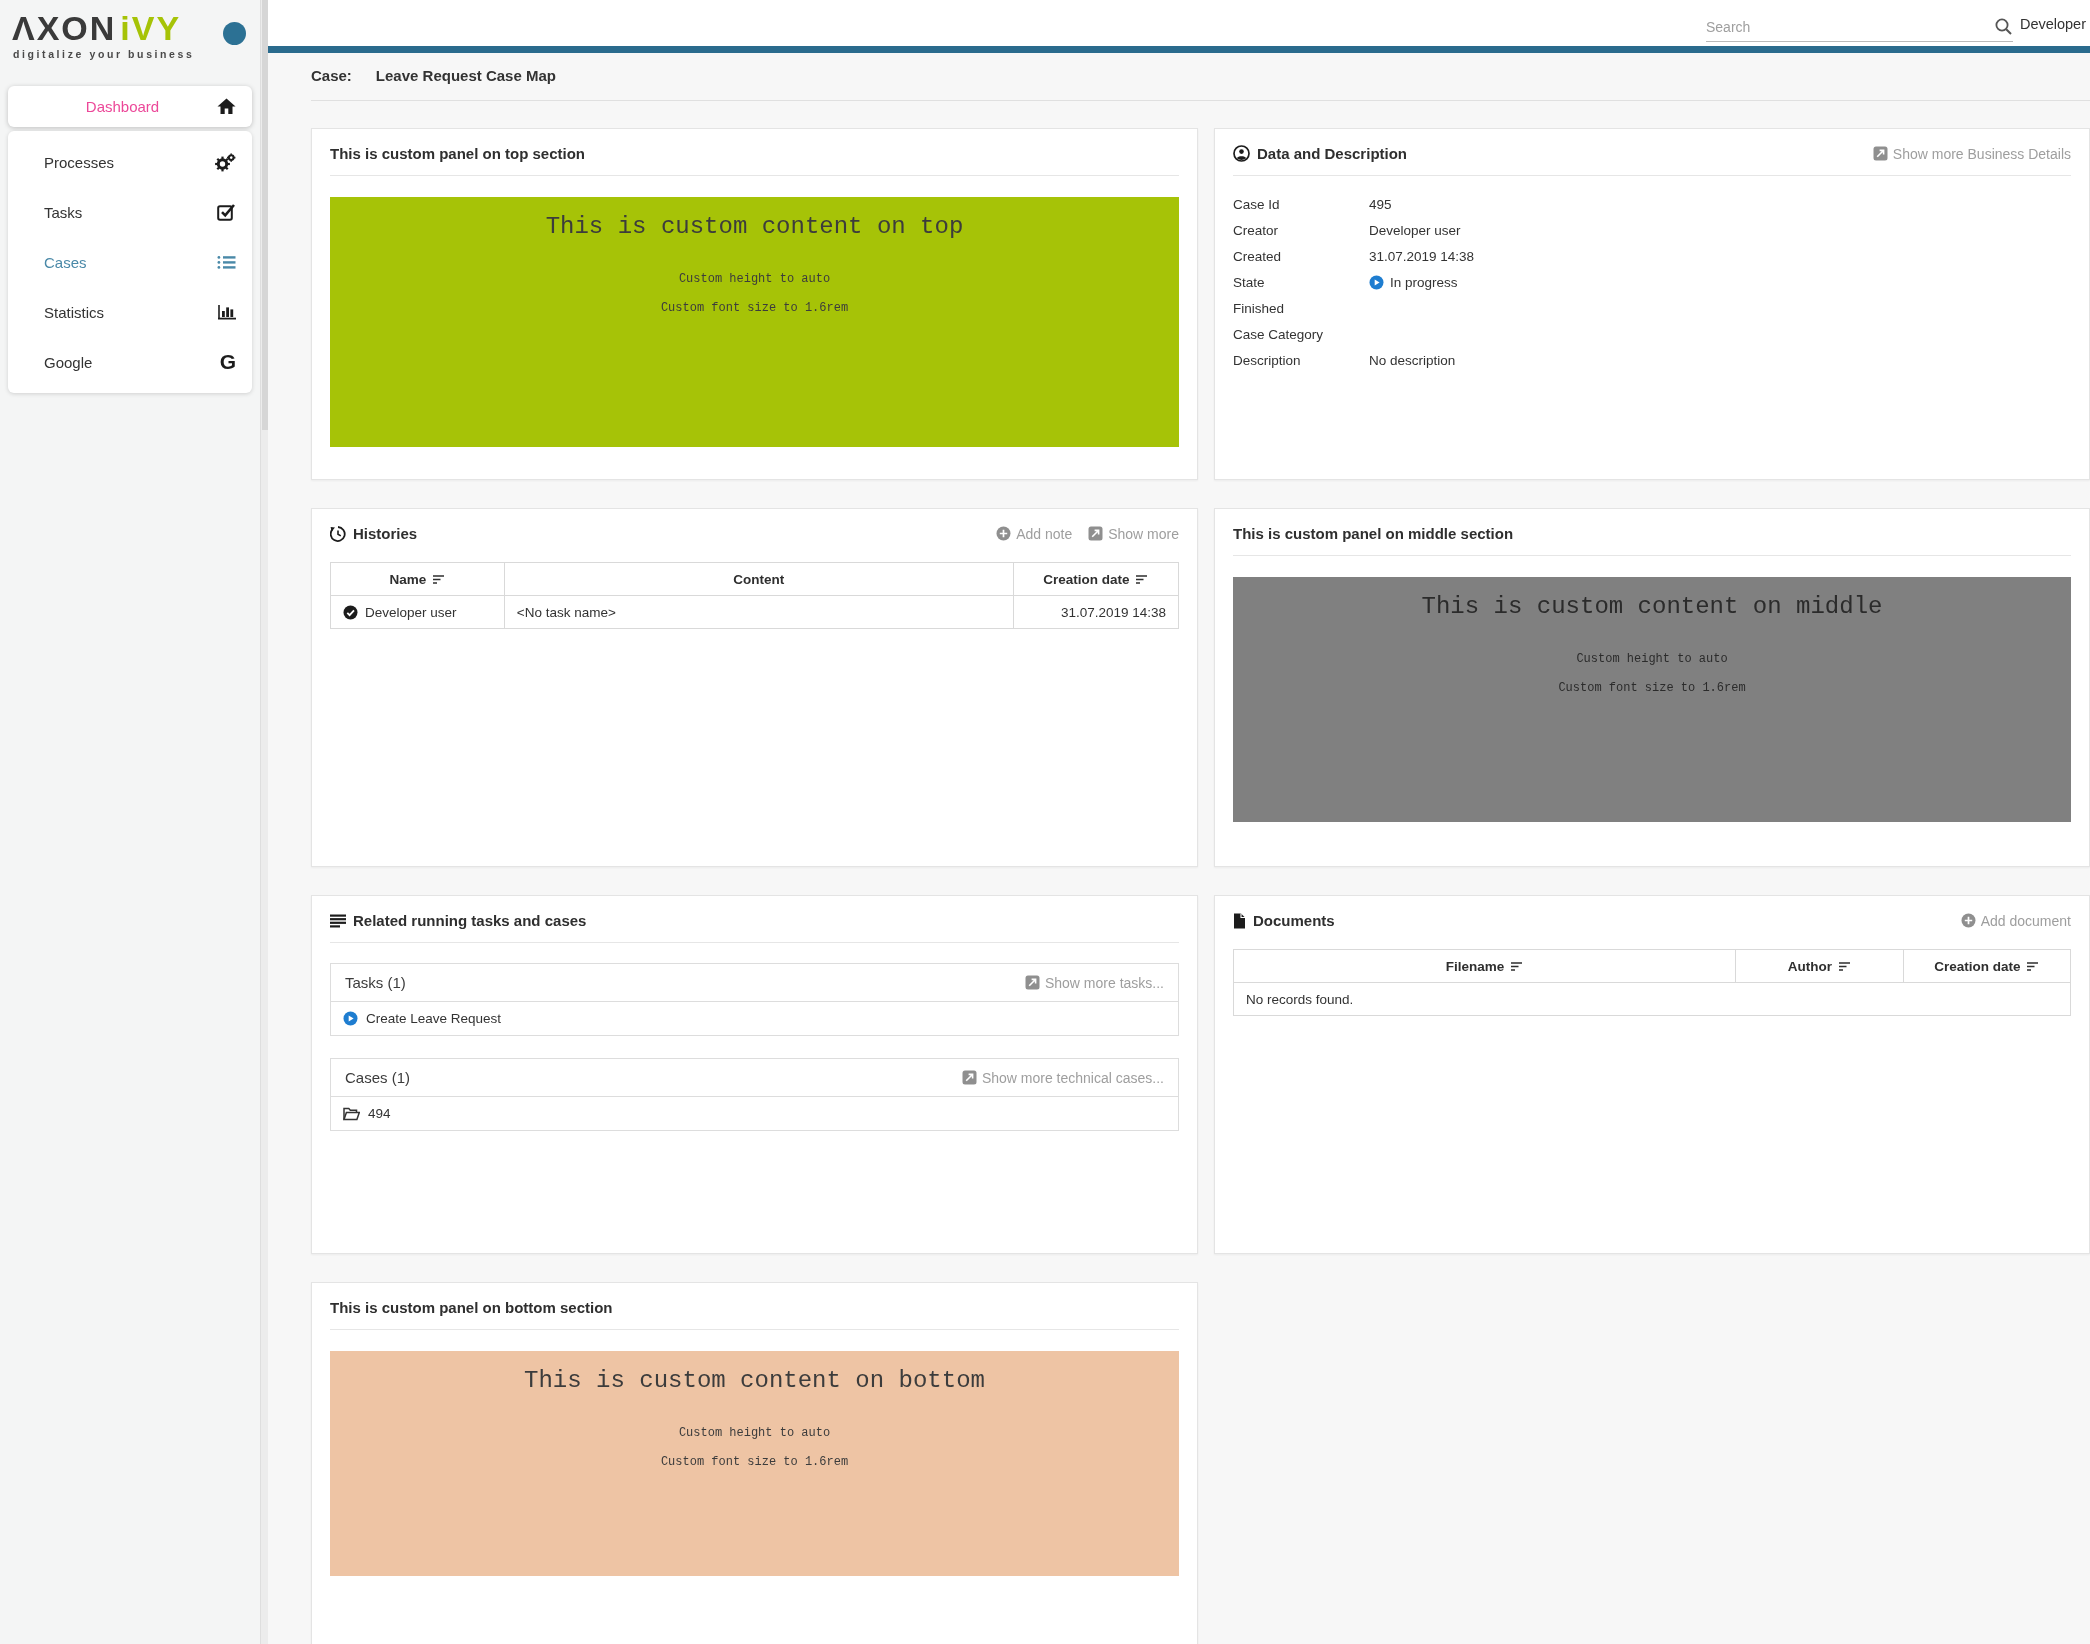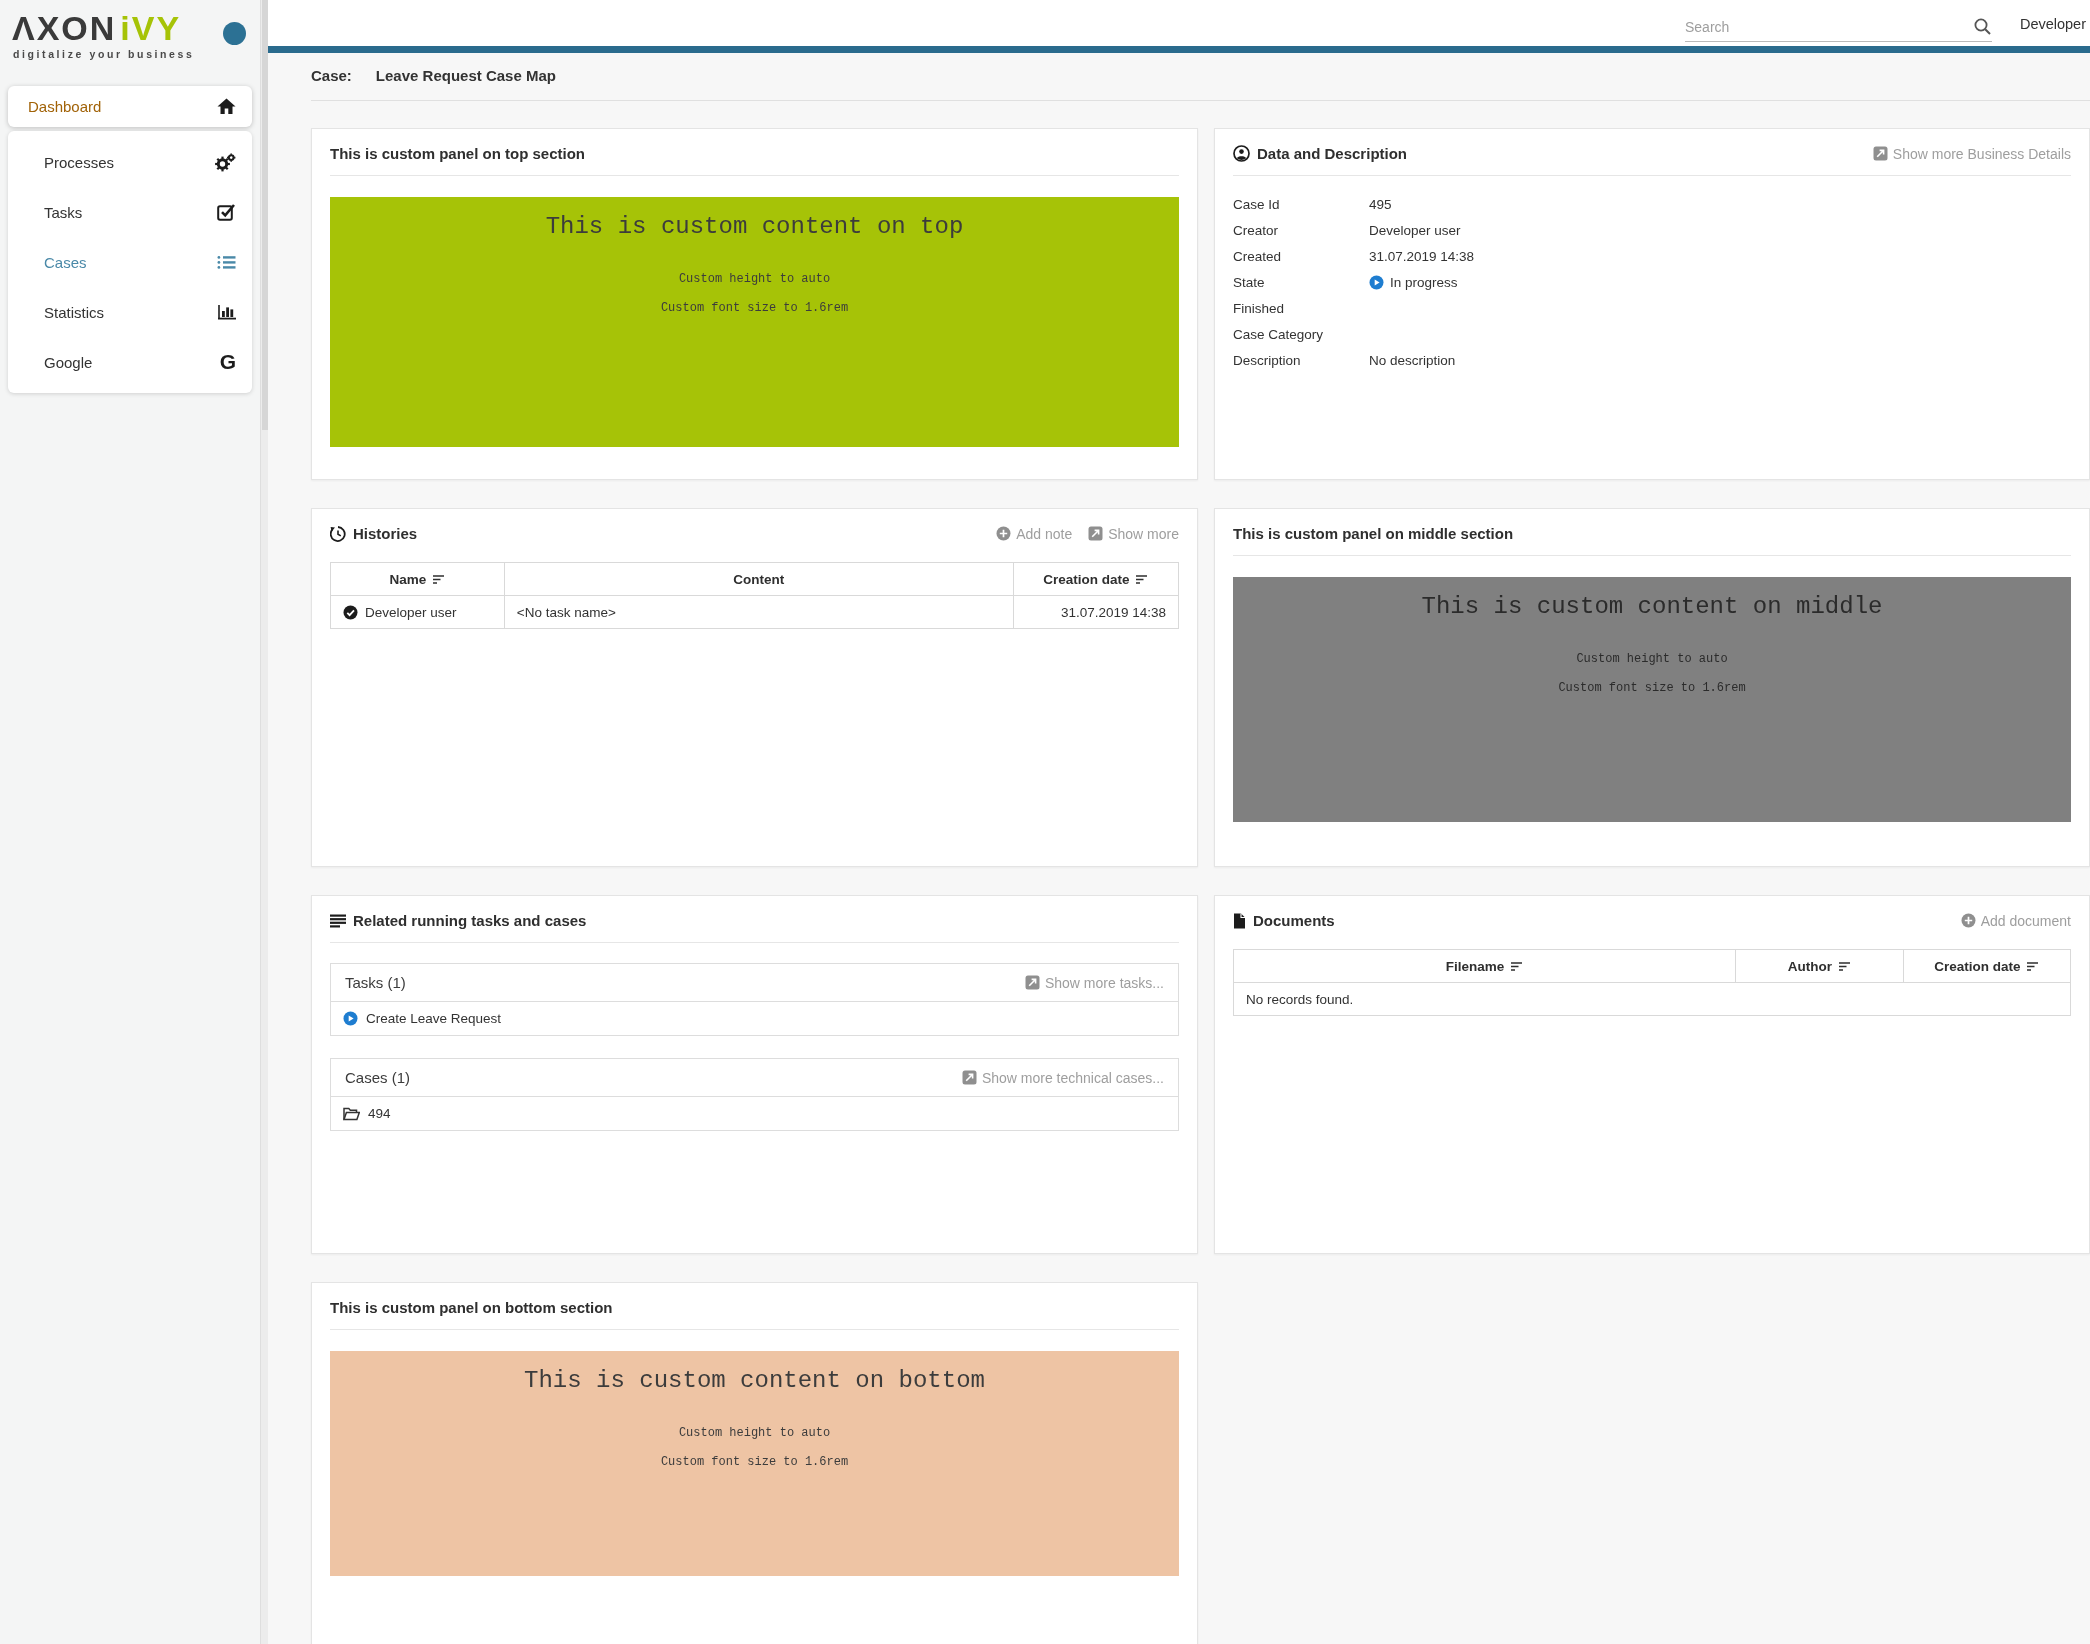--- a/index.html
+++ b/index.html
@@ -10,31 +10,31 @@
   .sidebar { position:absolute; left:0; top:0; width:260px; height:1644px; background:#f4f5f5; }
   .sidebar-scroll { position:absolute; left:260px; top:0; width:8px; height:1644px; background:#ececec; border-left:1px solid #dedede; }
   .sidebar-scroll .thumb { position:absolute; top:0; left:1px; width:7px; height:430px; background:#d6d6d6; }
   .logo-row { padding:10px 12px 0 12px; position:relative; }
   .logo-main { font-size:34px; font-weight:600; letter-spacing:2px; color:#3a3a3a; line-height:36px;}
   .logo-main .ivy { color:#a6c307; font-weight:700; margin-left:4px; }
   .logo-toggle { position:absolute; right:14px; top:22px; width:23px; height:23px; border-radius:50%; background:#2c7194; cursor:pointer; }
   .tagline { padding:2px 12px 0 13px; font-size:10.5px; font-weight:600; letter-spacing:2.6px; color:#4a4a4a; }
   .dash-card { margin:26px 8px 4px 8px; height:41px; background:#fff; border-radius:6px;
                box-shadow:0 1px 5px rgba(0,0,0,.22); display:flex; align-items:center; padding:0 16px 0 20px; cursor:pointer; }
-  .dash-card .lbl { font-size:15px; color:#a16207; flex:1; }
+  .dash-card .lbl { font-size:15px; color:#ec4899; flex:1;text-align:center; }
   .menu-card { margin:0 8px; background:#fff; border-radius:6px; box-shadow:0 1px 4px rgba(0,0,0,.15); padding:6px 0; }
   .menu-item { height:50px; display:flex; align-items:center; padding:0 16px 0 36px; font-size:15px; color:#333; cursor:pointer; }
   .menu-item .lbl { flex:1; }
   .menu-item.active { color:#4a89a8; }
   .g-letter { font-size:21px; font-weight:700; color:#1c1c1c; line-height:20px; }
 
   
   .main { position:absolute; left:268px; top:0; width:1822px; height:1644px; background:#f7f7f7; }
   .topbar { height:53px; background:#fff; border-bottom:7px solid #2a6b8d; position:relative; }
-  .search-wrap { position:absolute; right:98px; top:12px; width:307px; border-bottom:1px solid #b9b9b9; height:30px; display:flex; align-items:center;justify-content:space-between; }
+  .search-wrap { position:absolute; right:77px; top:12px; width:307px; border-bottom:1px solid #b9b9b9; height:30px; display:flex; align-items:center;justify-content:space-between; }
   .search-input { border:none; outline:none; flex:1; font-size:14px; color:#444; background:transparent; font-family:"Liberation Sans", sans-serif; }
   .search-input::placeholder { color:#9e9e9e; }
   .user-label { position:absolute; right:4px; top:16px; font-size:14.5px; color:#333; cursor:pointer; }
 
   .content { padding:14px 0 0 43px; }
   .page-title { font-size:15px; font-weight:bold; color:#333; }
   .page-title .t2 { margin-left:24px; }
   .title-divider { margin-top:16px; border-top:1px solid #e0e0e0; }
 
   .grid { margin-top:27px; }

